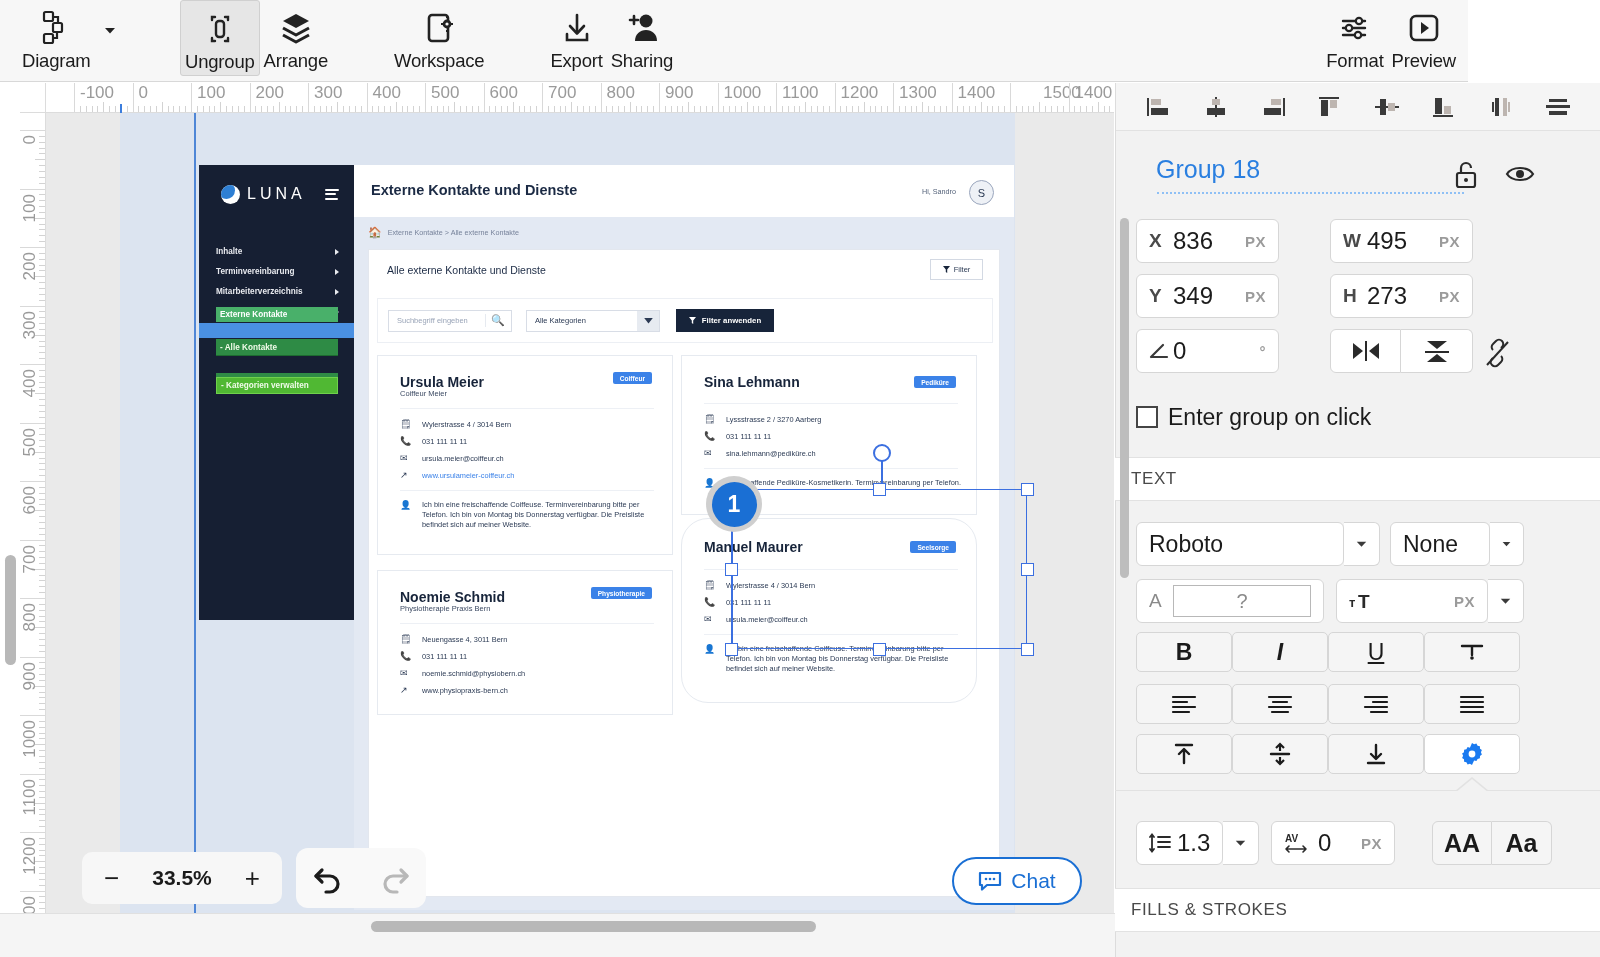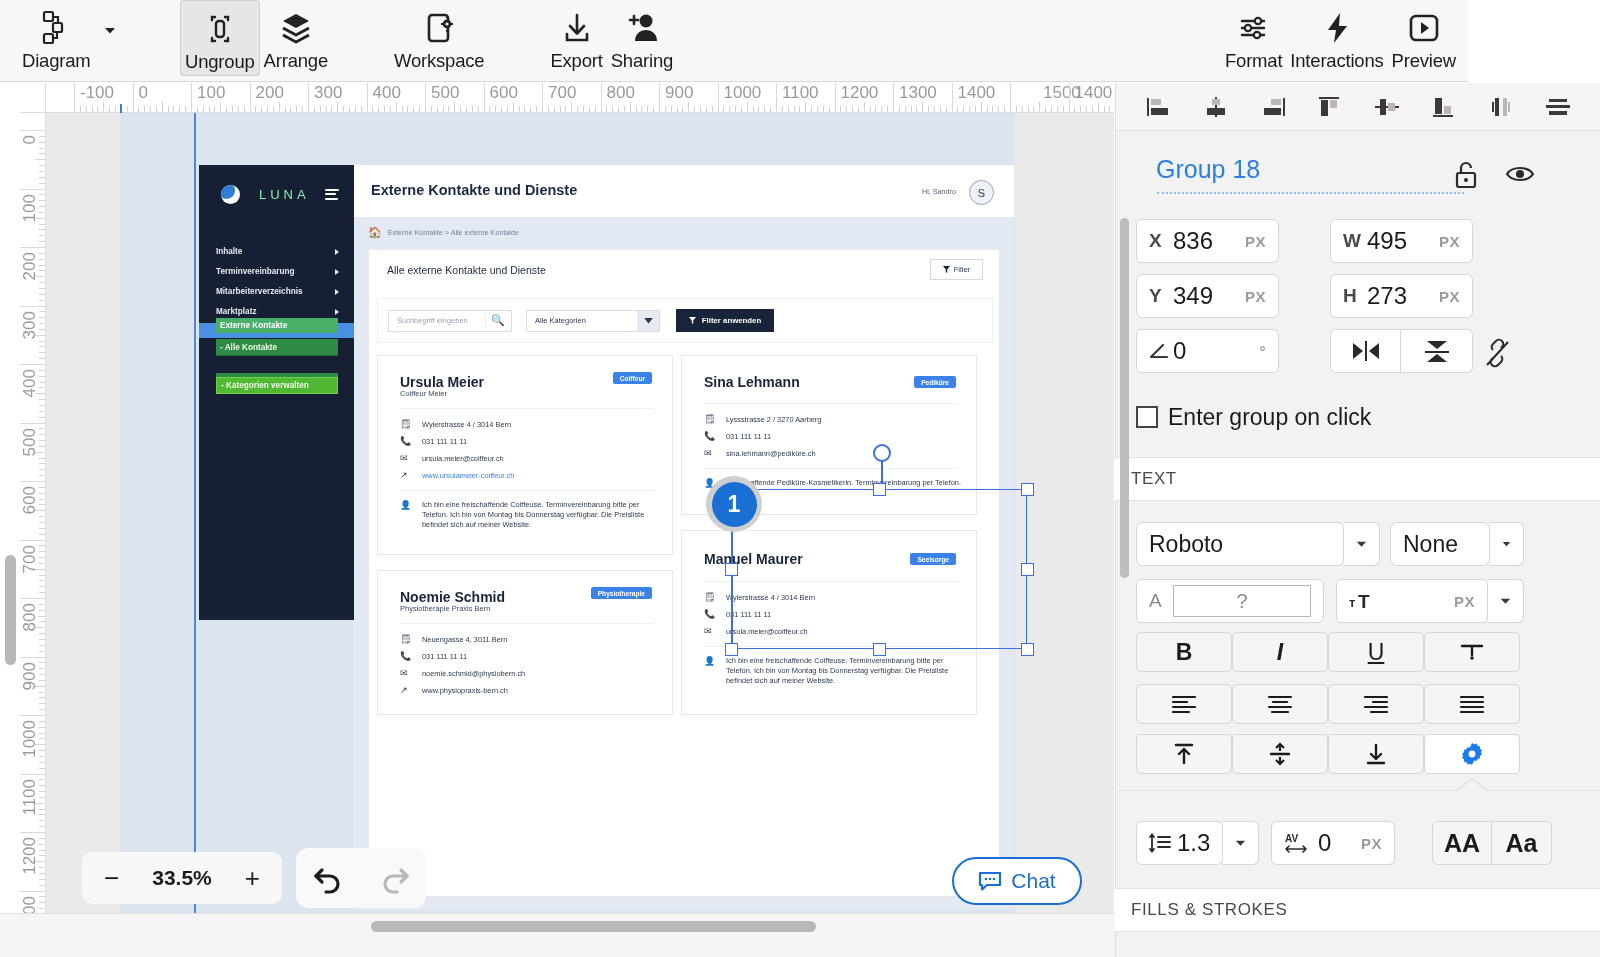--- a/index.html
+++ b/index.html
@@ -79,21 +79,21 @@
 
   
   #mock { position: absolute; left: 79px; top: 52px; width: 815px; height: 745px; }
   #mock-sidebar {
     position: absolute; left: 0; top: 0; width: 155px; height: 455px;
     background: #161f33;
   }
   #logo-row { position: absolute; left: 22px; top: 17px; width: 118px; height: 24px; display: flex; align-items: center; justify-content: space-between; }
   #logo-mark { width: 19px; height: 19px; border-radius: 50%; background: #ffffff; position: relative; overflow: hidden; }
   #logo-mark::after { content: ""; position: absolute; left: -3px; top: -3px; width: 17px; height: 17px; border-radius: 50%; background: #2e7fd4; }
-  #logo-text { font-size: 13px; letter-spacing: 4px; color: #86efac; font-weight: 500; margin-left: 19px; flex: 1; }
+  #logo-text { font-size: 16px; letter-spacing: 4px; color: #ffffff; font-weight: 500; margin-left: 7px; flex: 1; }
   #hamburger { width: 14px; display: flex; flex-direction: column; gap: 2.5px; }
   #hamburger i { display: block; height: 2px; background: #fff; border-radius: 1px; }
   #hamburger i:nth-child(2){ width: 11px; }
   #hamburger i:nth-child(3){ width: 13px; }
 
   .nav-item {
     position: absolute; left: 17px; width: 123px; height: 13px;
     font-size: 8.2px; color: #e8eaef; font-weight: bold;
     display: flex; align-items: center; justify-content: space-between;
   }
@@ -374,28 +374,20 @@
     <div class="tb-item">
       <div class="tb-ico">
         <svg width="44" height="40" viewBox="0 0 44 40">
           <path d="M10 13 h22 M10 20 h22 M10 27 h22" stroke="#222" stroke-width="2.4" stroke-linecap="round"></path>
           <circle cx="26" cy="13" r="3.2" fill="#f7f7f7" stroke="#222" stroke-width="2.2"></circle>
           <circle cx="16" cy="20" r="3.2" fill="#f7f7f7" stroke="#222" stroke-width="2.2"></circle>
           <circle cx="25" cy="27" r="3.2" fill="#f7f7f7" stroke="#222" stroke-width="2.2"></circle>
         </svg>
       </div>
       <div class="tb-lbl">Format</div>
-    </div>
-    <div class="tb-item">
-      <div class="tb-ico">
-        <svg width="44" height="40" viewBox="0 0 44 40">
-          <path d="M25 5 L13 22 h8 L19 35 L32 18 h-8 z" fill="#222"></path>
-        </svg>
-      </div>
-      <div class="tb-lbl">Interactions</div>
     </div>
     <div class="tb-item">
       <div class="tb-ico">
         <svg width="44" height="40" viewBox="0 0 44 40">
           <rect x="9" y="8" width="26" height="24" rx="5" fill="none" stroke="#222" stroke-width="2.6"></rect>
           <path d="M19 14 L27 20 L19 26 Z" fill="#222"></path>
         </svg>
       </div>
       <div class="tb-lbl">Preview</div>
     </div>
@@ -777,21 +769,21 @@
         <div class="nav-item" style="top:120px">
           <span>Mitarbeiterverzeichnis</span>
           <span class="nav-arrow"></span>
         </div>
         <div class="nav-item" style="top:140px">
           <span>Marktplatz</span>
           <span class="nav-arrow"></span>
         </div>
 
         <div class="nav-hl" style="top:158px"></div>
-        <div class="nav-sel" style="top:153px">
+        <div class="nav-sel" style="top:142px">
           <span>Externe Kontakte</span>
         </div>
         <div class="nav-sub" style="top:174px">
           <span>- Alle Kontakte</span>
         </div>
         <div class="nav-sub" style="top:208px">
           <span>- Kontakt hinzufügen</span>
         </div>
         <div class="nav-sub bright" style="top:212px">
           <span>- Kategorien verwalten</span>
@@ -909,21 +901,21 @@
             <div class="c-line" style="left:22px; top:97px;">
               <span class="c-ico">✉</span>
               <span class="c-txt">noemie.schmid@physiobern.ch</span>
             </div>
             <div class="c-line" style="left:22px; top:114px;">
               <span class="c-ico">↗</span>
               <span class="c-txt">www.physiopraxis-bern.ch</span>
             </div>
           </div>
 
-          <div class="card" style="left:312px; top:280px; width:296px; height:185px;">
+          <div class="card" style="left:312px; top:268px; width:296px; height:185px;border-radius:27px;">
             <div class="c-name" style="left:22px; top:20px;">Manuel Maurer</div>
             <div class="c-tag" style="right:20px; top:22px;">Seelsorge</div>
             <div class="c-hr" style="left:22px; top:50px; width:254px;"></div>
             <div class="c-line" style="left:22px; top:61px;">
               <span class="c-ico">🗒</span>
               <span class="c-txt">Wylerstrasse 4 / 3014 Bern</span>
             </div>
             <div class="c-line" style="left:22px; top:78px;">
               <span class="c-ico">📞</span>
               <span class="c-txt">031 111 11 11</span>

